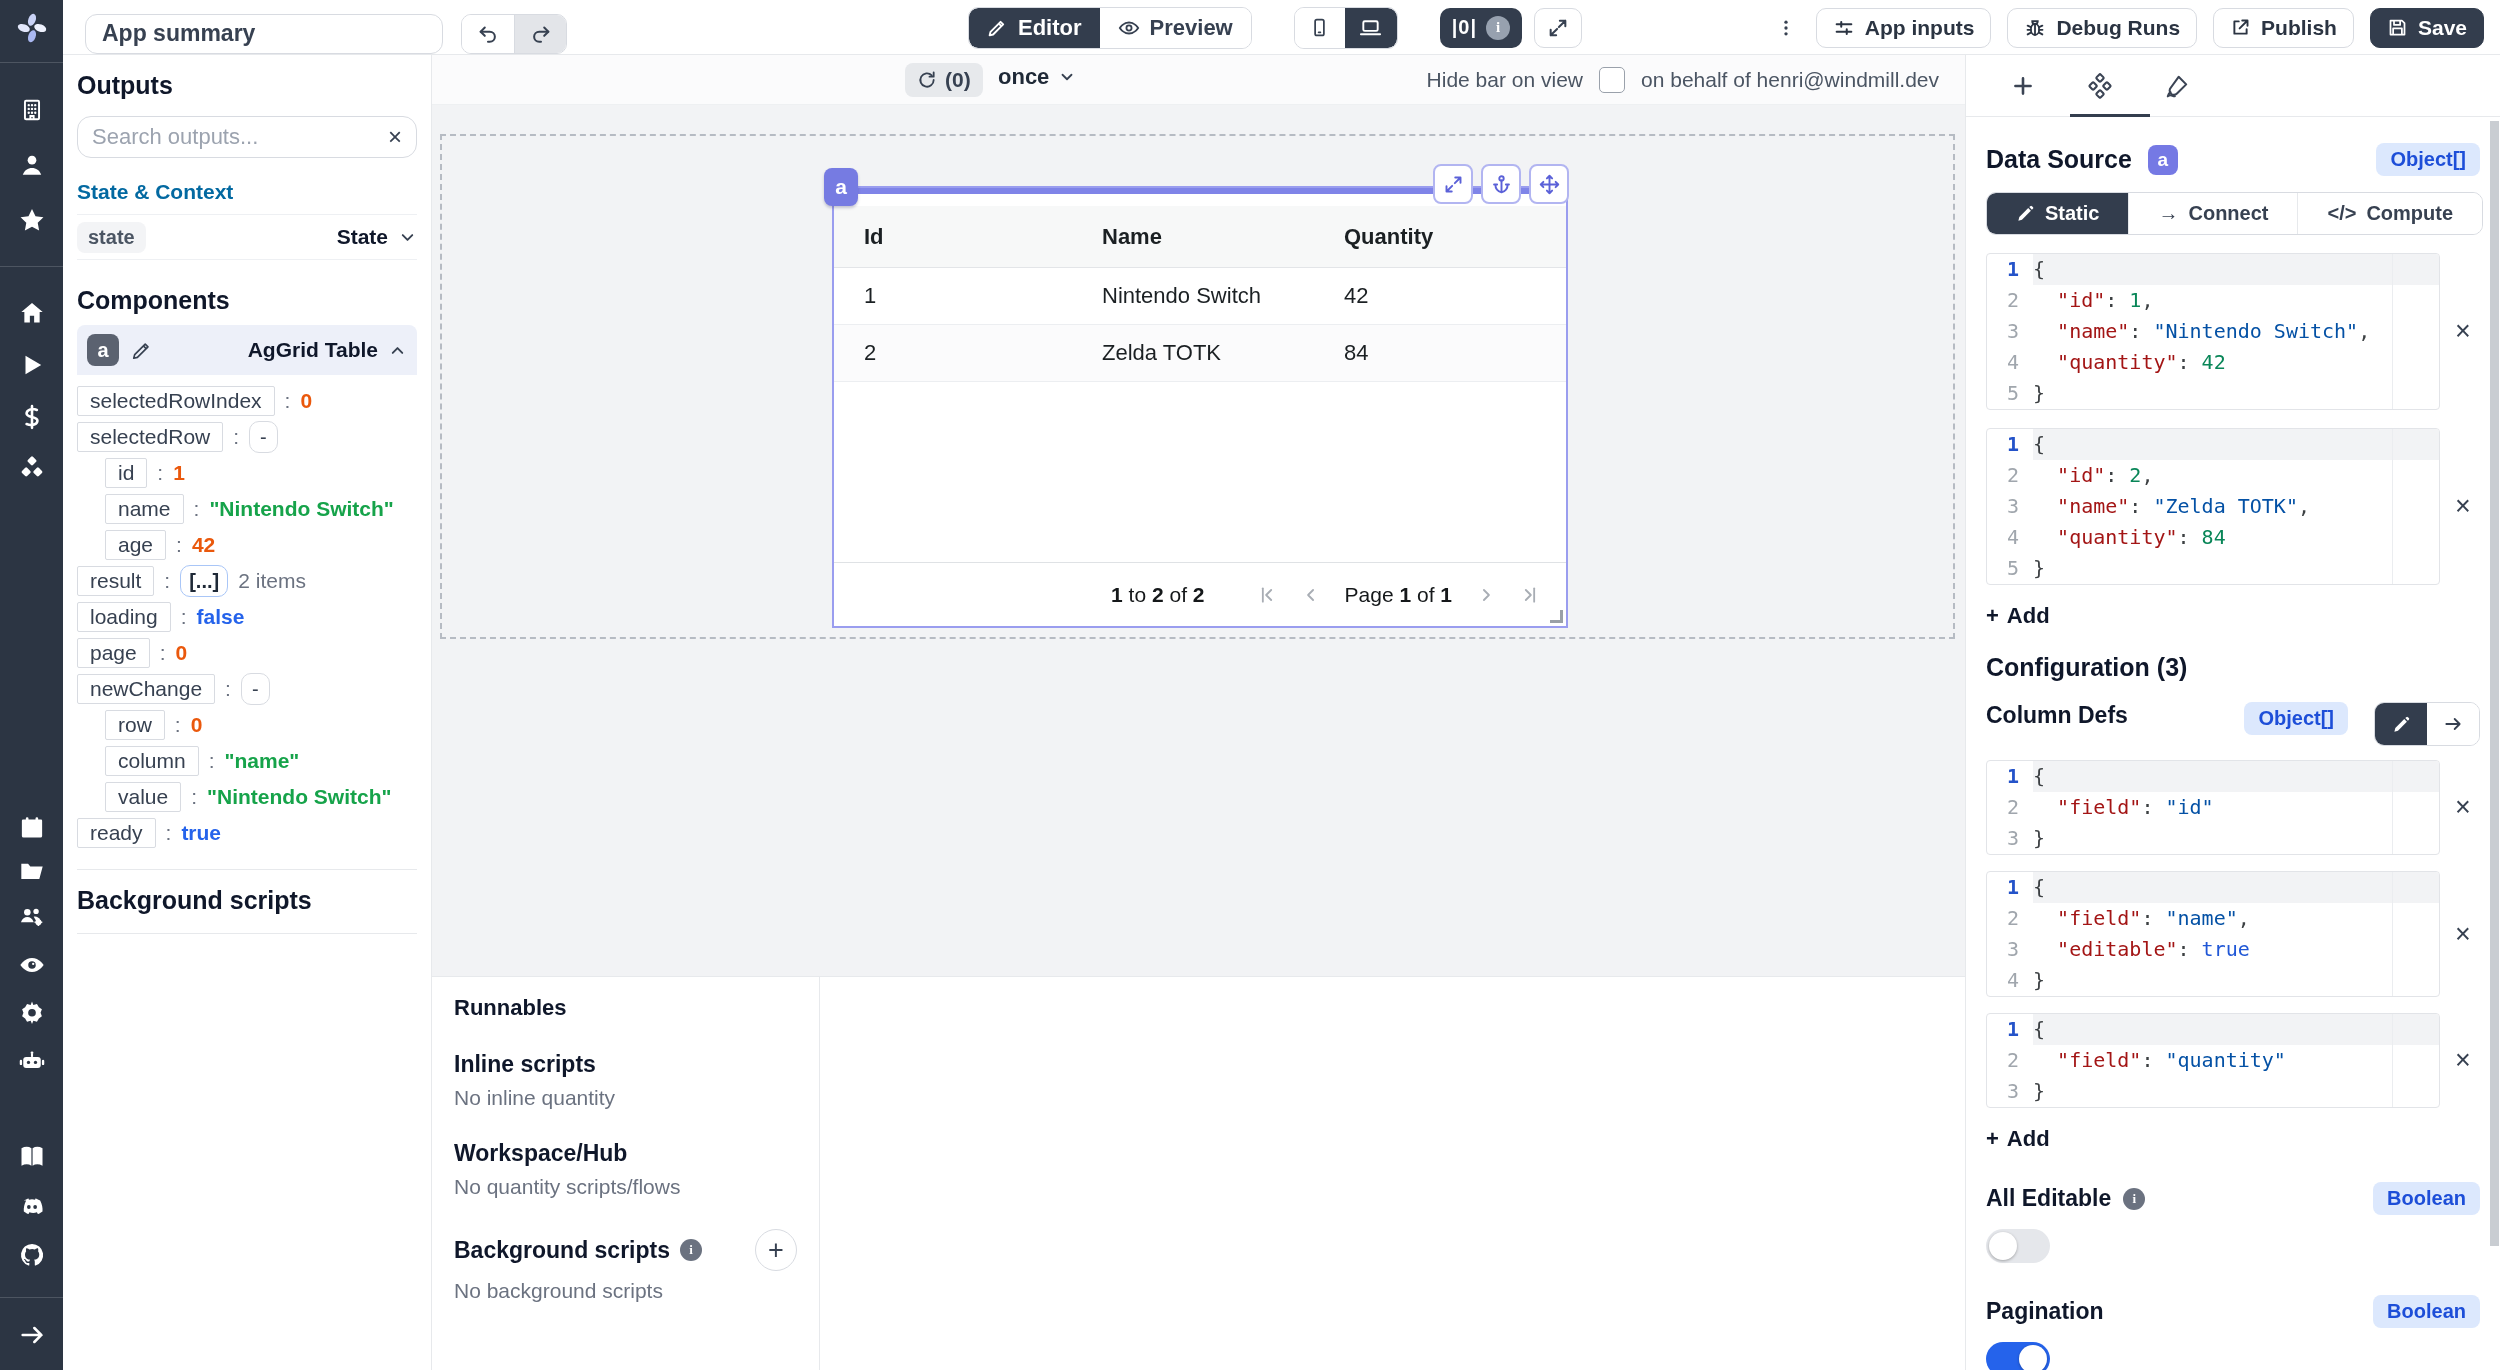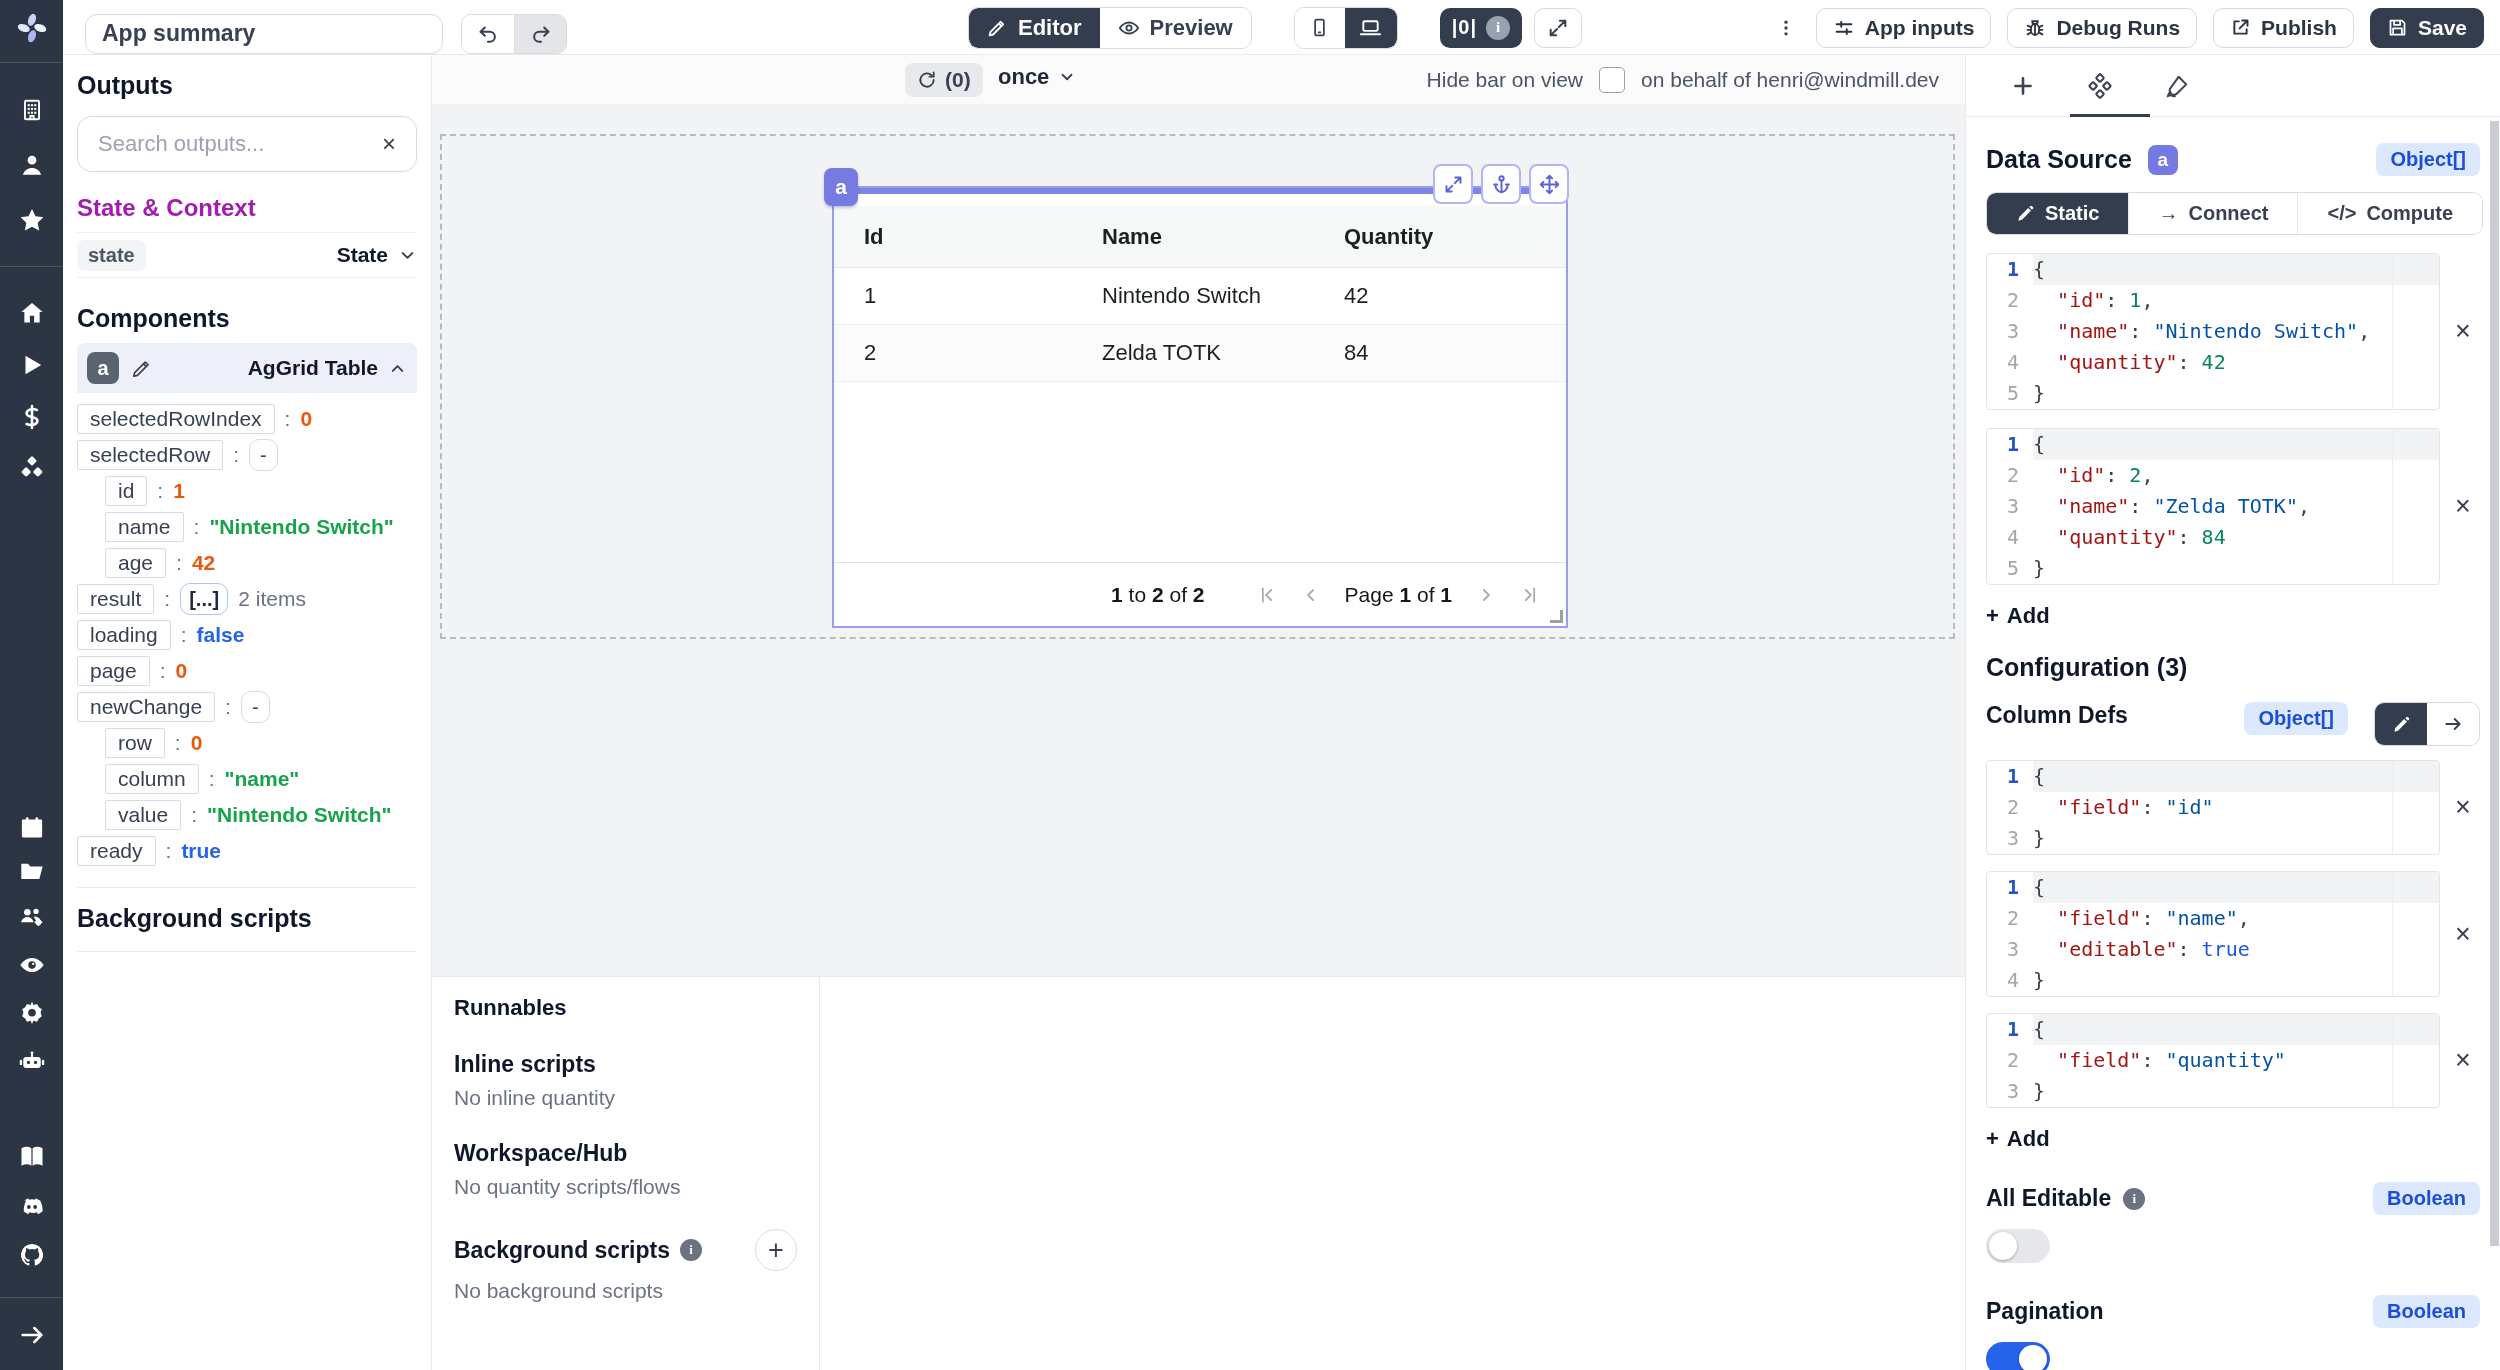--- a/index.html
+++ b/index.html
@@ -34,25 +34,25 @@
 .zero-txt{color:#fff;font-weight:700;font-size:20px;letter-spacing:1px}
 .i-circ{width:24px;height:24px;border-radius:50%;background:#97a1af;color:#fff;display:grid;place-items:center;font:700 15px "Liberation Serif",serif}
 .sq-btn{width:48px;height:40px;border:1.5px solid var(--chipb);border-radius:10px;background:#fff;display:grid;place-items:center;cursor:pointer}
 .tb-right{position:absolute;right:16px;top:0;height:55px;display:flex;align-items:center;gap:16px}
 .tb-btn{height:40px;border:1.5px solid var(--chipb);border-radius:10px;background:#fff;display:flex;align-items:center;gap:10px;padding:0 16px;font-weight:700;font-size:21px;color:#2b3442;cursor:pointer}
 .tb-btn.dark{background:var(--dark);border-color:var(--dark);color:#fff}
 .kebab{cursor:pointer;padding:0 4px}
 
 .lpanel{position:absolute;left:63px;top:55px;width:369px;bottom:0;background:#fff;border-right:1px solid var(--border);padding:16px 14px;z-index:3}
 .h1{font-size:25px;font-weight:800;color:#0f172a}
-.search{margin-top:16px;height:56px;border:1.5px solid var(--chipb);border-radius:14px;display:flex;align-items:center;padding:0 20px;gap:8px}
+.search{margin-top:16px;height:42px;border:1.5px solid var(--chipb);border-radius:14px;display:flex;align-items:center;padding:0 14px;gap:8px}
 .search input{flex:1;border:none;outline:none;font:400 22px "Liberation Sans",sans-serif;color:#374151;min-width:0}
 .search input::placeholder{color:#9ca3af}
 .search .x{color:#374151;font-size:24px;cursor:pointer;line-height:1}
-.h2{margin-top:22px;font-size:24px;font-weight:800;color:#a21caf}
+.h2{margin-top:22px;font-size:21px;font-weight:800;color:#0369a1}
 .sc-rows{margin-top:10px;border-top:1px solid #eef0f3}
 .sc-row{height:45px;display:flex;align-items:center;border-bottom:1px solid #eef0f3;cursor:pointer}
 .kchip{background:#f3f4f6;border-radius:8px;padding:4px 11px;font-weight:700;font-size:20px;color:#4b5563}
 .sc-row .lab{margin-left:auto;font-weight:800;font-size:21px;color:#0f172a;display:flex;align-items:center;gap:10px}
 .comp-row{margin-top:10px;background:#edf0f9;border-radius:8px 8px 0 0;height:50px;display:flex;align-items:center;padding:0 10px;gap:12px;cursor:pointer}
 .achip{width:32px;height:32px;border-radius:8px;background:#5b6270;color:#fff;display:grid;place-items:center;font-weight:700;font-size:20px}
 .comp-row .lab{margin-left:auto;font-weight:800;font-size:21px;color:#0f172a;display:flex;align-items:center;gap:10px}
 .tree{margin-top:8px}
 .trow{display:flex;align-items:center;gap:10px;height:36px}
 .trow.ind{margin-left:28px}

